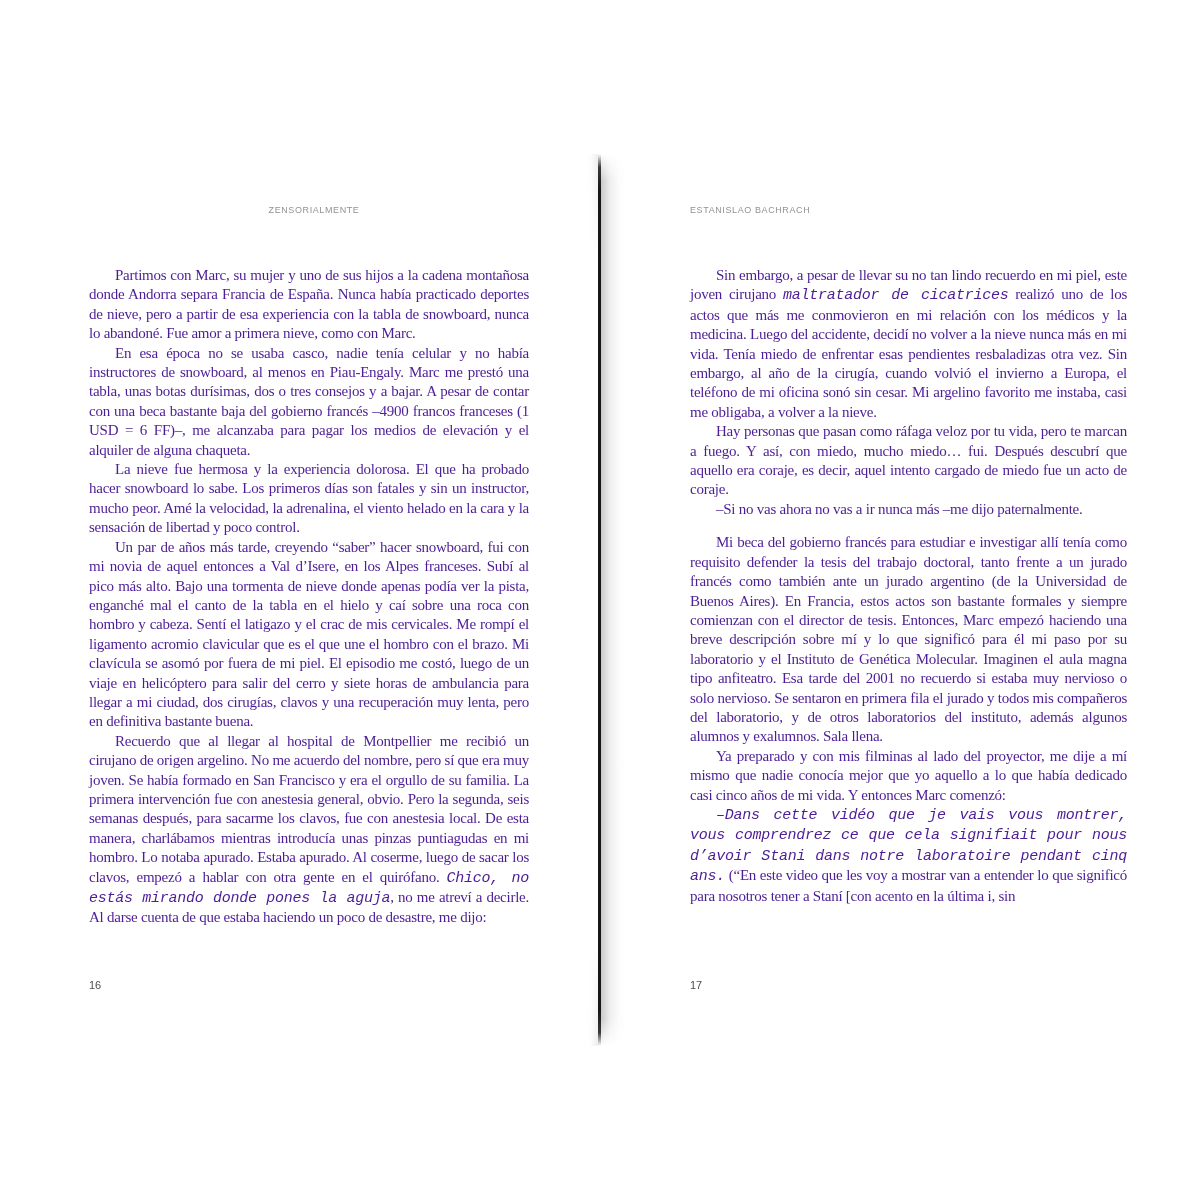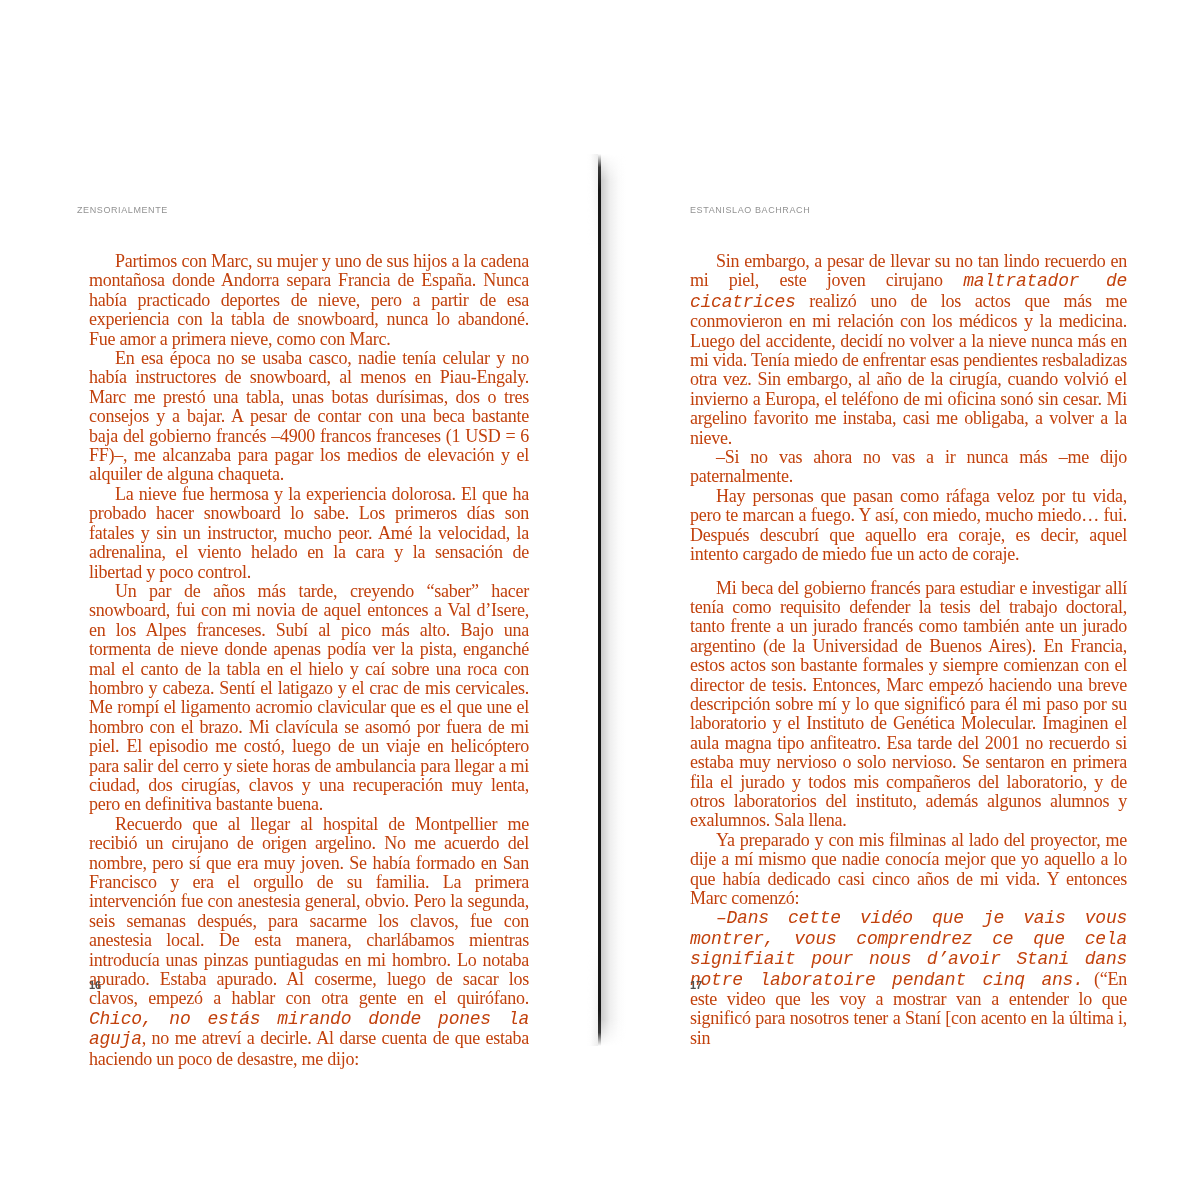--- a/index.html
+++ b/index.html
@@ -57,46 +57,46 @@
 
   
   .running-header {
     position: absolute;
     top: 205px;
     font-family: "Liberation Sans", "DejaVu Sans", sans-serif;
     font-size: 9px;
     letter-spacing: 0.6px;
     color: #929292;
   }
-  .header-left  { left: 77px;  width: 440px; text-align: left; }
+  .header-left  { left: 94px;  width: 440px; text-align: center; }
   .header-right { left: 690px; width: 437px; text-align: left; }
 
   
   .page-body {
     position: absolute;
-    top: 252px;
-    font-size: 18px;
+    top: 266px;
+    font-size: 15px;
     line-height: 19.4px;
     letter-spacing: -0.25px;
-    color: #c2410c;
+    color: #4c1d95;
     text-align: justify;
   }
   .body-left  { left: 89px;  width: 440px; }
   .body-right { left: 690px; width: 437px; }
   .page-body p { margin: 0; text-indent: 26px; }
   .page-body p.section-start { margin-top: 14px; }
   .it { font-style: italic; font-family: Liberation Mono, monospace; }
 
   
   .folio {
     position: absolute;
     top: 979px;
     font-family: "Liberation Sans", "DejaVu Sans", sans-serif;
     font-size: 11px;
-    font-weight: bold;
+    font-weight: normal;
     color: #4f4f4f;
   }
   .folio-left  { left: 89px; }
   .folio-right { left: 690px; width: 420px; text-align: left; }
 </style>
 </head>
 <body>
 
 <div class="canvas">
 
@@ -111,22 +111,22 @@
   <div class="page-body body-left">
       <p><span>Partimos con Marc, su mujer y uno de sus hijos a la cadena montañosa donde Andorra separa Francia de España. Nunca había practicado deportes de nieve, pero a partir de esa experiencia con la tabla de snowboard, nunca lo abandoné. Fue amor a primera nieve, como con Marc.</span></p>
       <p><span>En esa época no se usaba casco, nadie tenía celular y no había instructores de snowboard, al menos en Piau-Engaly. Marc me prestó una tabla, unas botas durísimas, dos o tres consejos y a bajar. A pesar de contar con una beca bastante baja del gobierno francés –4900 francos franceses (1 USD = 6 FF)–, me alcanzaba para pagar los medios de elevación y el alquiler de alguna chaqueta.</span></p>
       <p><span>La nieve fue hermosa y la experiencia dolorosa. El que ha probado hacer snowboard lo sabe. Los primeros días son fatales y sin un instructor, mucho peor. Amé la velocidad, la adrenalina, el viento helado en la cara y la sensación de libertad y poco control.</span></p>
       <p><span>Un par de años más tarde, creyendo “saber” hacer snowboard, fui con mi novia de aquel entonces a Val d’Isere, en los Alpes franceses. Subí al pico más alto. Bajo una tormenta de nieve donde apenas podía ver la pista, enganché mal el canto de la tabla en el hielo y caí sobre una roca con hombro y cabeza. Sentí el latigazo y el crac de mis cervicales. Me rompí el ligamento acromio clavicular que es el que une el hombro con el brazo. Mi clavícula se asomó por fuera de mi piel. El episodio me costó, luego de un viaje en helicóptero para salir del cerro y siete horas de ambulancia para llegar a mi ciudad, dos cirugías, clavos y una recuperación muy lenta, pero en definitiva bastante buena.</span></p>
       <p><span>Recuerdo que al llegar al hospital de Montpellier me recibió un cirujano de origen argelino. No me acuerdo del nombre, pero sí que era muy joven. Se había formado en San Francisco y era el orgullo de su familia. La primera intervención fue con anestesia general, obvio. Pero la segunda, seis semanas después, para sacarme los clavos, fue con anestesia local. De esta manera, charlábamos mientras introducía unas pinzas puntiagudas en mi hombro. Lo notaba apurado. Estaba apurado. Al coserme, luego de sacar los clavos, empezó a hablar con otra gente en el quirófano. </span><span class="it">Chico, no estás mirando donde pones la aguja</span><span>, no me atreví a decirle. Al darse cuenta de que estaba haciendo un poco de desastre, me dijo:</span></p>
     </div>
 
   <div class="page-body body-right">
       <p><span>Sin embargo, a pesar de llevar su no tan lindo recuerdo en mi piel, este joven cirujano </span><span class="it">maltratador de cicatrices</span><span> realizó uno de los actos que más me conmovieron en mi relación con los médicos y la medicina. Luego del accidente, decidí no volver a la nieve nunca más en mi vida. Tenía miedo de enfrentar esas pendientes resbaladizas otra vez. Sin embargo, al año de la cirugía, cuando volvió el invierno a Europa, el teléfono de mi oficina sonó sin cesar. Mi argelino favorito me instaba, casi me obligaba, a volver a la nieve.</span></p>
+      <p><span>Hay personas que pasan como ráfaga veloz por tu vida, pero te marcan a fuego. Y así, con miedo, mucho miedo… fui. Después descubrí que aquello era coraje, es decir, aquel intento cargado de miedo fue un acto de coraje.</span></p>
       <p><span>–Si no vas ahora no vas a ir nunca más –me dijo paternalmente.</span></p>
-      <p><span>Hay personas que pasan como ráfaga veloz por tu vida, pero te marcan a fuego. Y así, con miedo, mucho miedo… fui. Después descubrí que aquello era coraje, es decir, aquel intento cargado de miedo fue un acto de coraje.</span></p>
       <p class="section-start"><span>Mi beca del gobierno francés para estudiar e investigar allí tenía como requisito defender la tesis del trabajo doctoral, tanto frente a un jurado francés como también ante un jurado argentino (de la Universidad de Buenos Aires). En Francia, estos actos son bastante formales y siempre comienzan con el director de tesis. Entonces, Marc empezó haciendo una breve descripción sobre mí y lo que significó para él mi paso por su laboratorio y el Instituto de Genética Molecular. Imaginen el aula magna tipo anfiteatro. Esa tarde del 2001 no recuerdo si estaba muy nervioso o solo nervioso. Se sentaron en primera fila el jurado y todos mis compañeros del laboratorio, y de otros laboratorios del instituto, además algunos alumnos y exalumnos. Sala llena.</span></p>
       <p><span>Ya preparado y con mis filminas al lado del proyector, me dije a mí mismo que nadie conocía mejor que yo aquello a lo que había dedicado casi cinco años de mi vida. Y entonces Marc comenzó:</span></p>
       <p><span class="it">–Dans cette vidéo que je vais vous montrer, vous comprendrez ce que cela signifiait pour nous d’avoir Stani dans notre laboratoire pendant cinq ans.</span><span> (“En este video que les voy a mostrar van a entender lo que significó para nosotros tener a Staní [con acento en la última i, sin</span></p>
     </div>
 
   <div class="folio folio-left">16</div>
 
   <div class="folio folio-right">17</div>
 
 </div>

